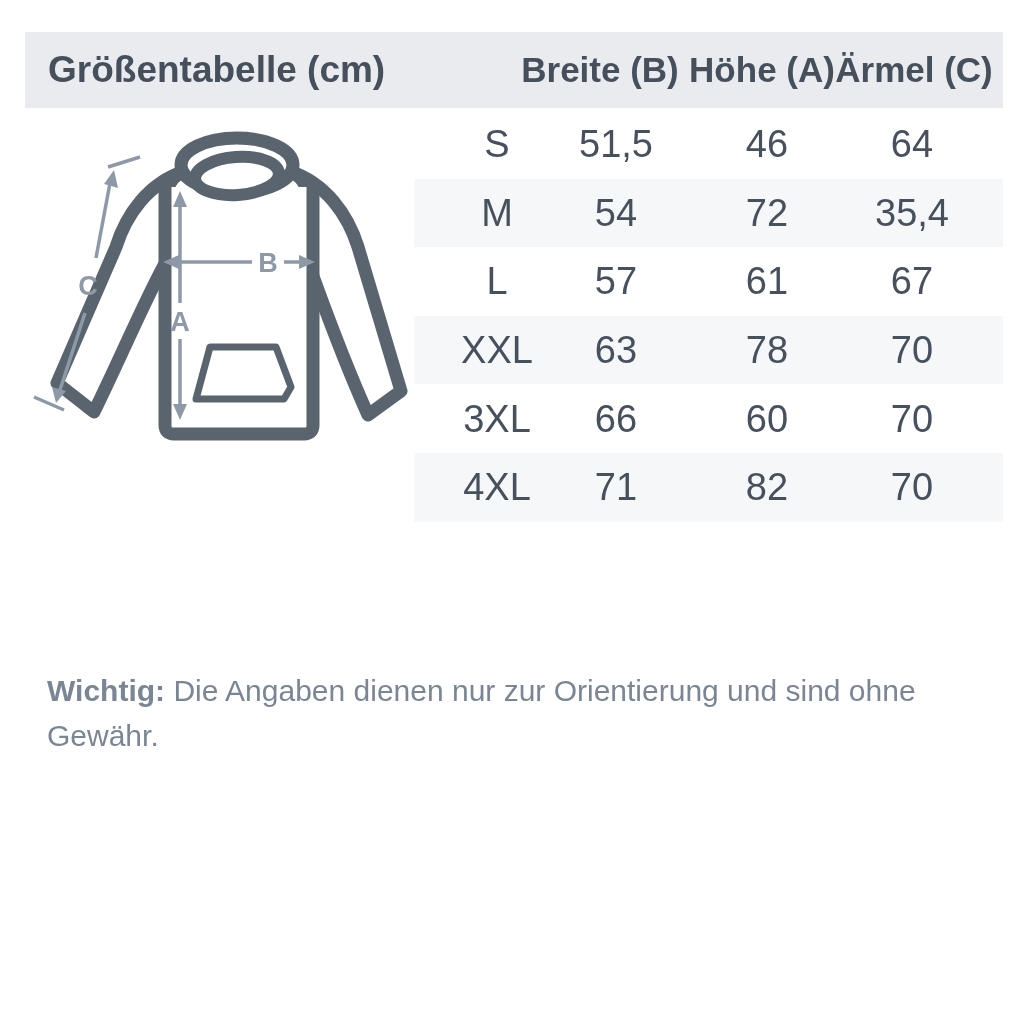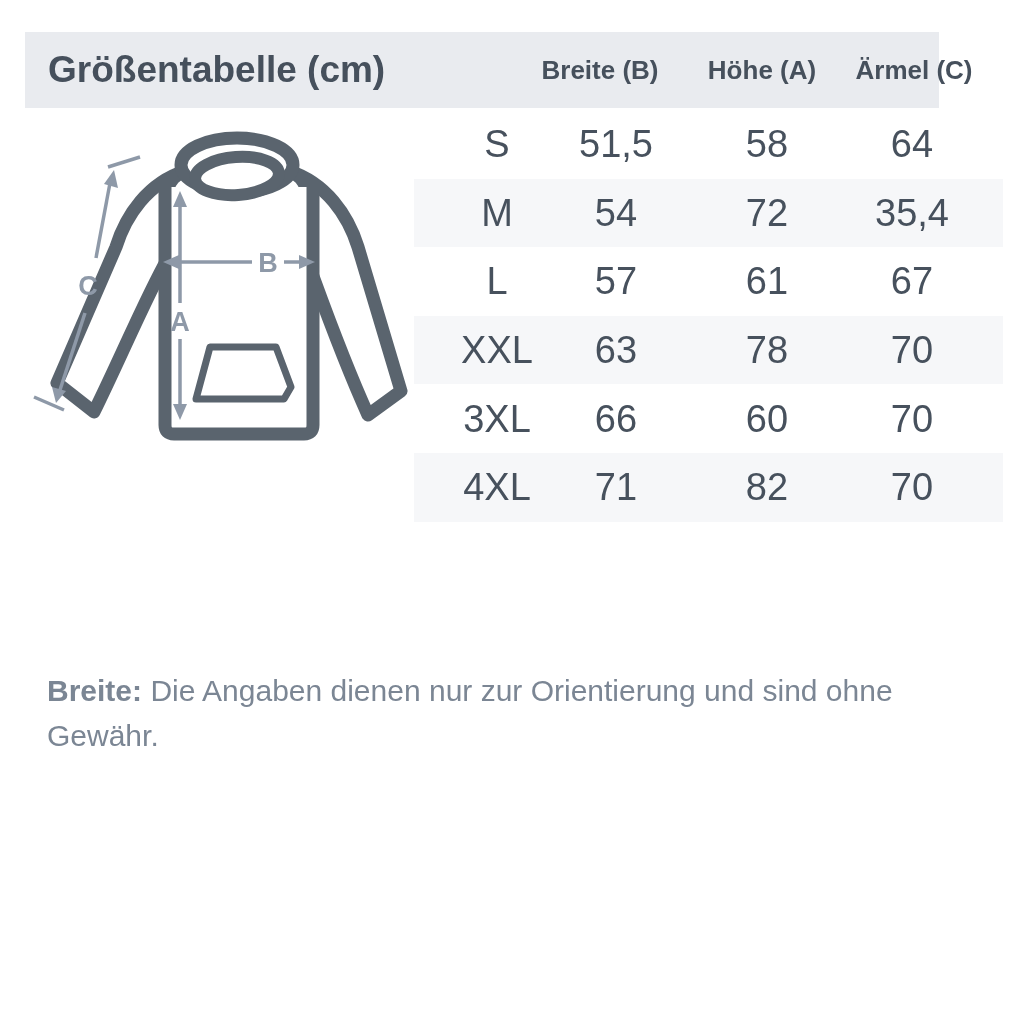--- a/index.html
+++ b/index.html
@@ -2,31 +2,30 @@
 <html><head>
 <meta charset="utf-8">
 <style>
   html,body{margin:0;padding:0;background:#ffffff;}
   .canvas{
     position:relative;width:1024px;height:1024px;background:#ffffff;
     font-family:"Liberation Sans", sans-serif;color:#47515d;overflow:hidden;
   }
   
   .header-bar{
-    position:absolute;left:25px;top:32px;width:886px;height:76px;
+    position:absolute;left:25px;top:32px;width:978px;height:76px;
     background:#e9ebef;
-    padding-left:28px;
   }
   .page-title{
     position:absolute;left:23px;top:50%;transform:translateY(-50%);
     font-size:37px;font-weight:bold;color:#46505c;white-space:nowrap;
   }
   .col-header{
     position:absolute;top:50%;transform:translate(-50%,-50%);
-    font-size:26px;font-weight:bold;color:#46505c;white-space:nowrap;
+    font-size:35px;font-weight:bold;color:#46505c;white-space:nowrap;
   }
   .col-header.c1{left:575px;}
   .col-header.c2{left:737px;}
   .col-header.c3{left:889px;}
   
   .size-table{
     position:absolute;left:414px;top:110px;width:589px;height:549px;
   }
   .t-row{
     position:relative;width:100%;height:68.6px;
@@ -67,21 +66,21 @@
     <div class="col-header c2">Höhe (A)</div>
     <div class="col-header c3">Ärmel (C)</div>
   </div>
 
   <div class="size-table">
 
 
       <div class="t-row">
         <span class="t-cell size">S</span>
         <span class="t-cell val-b">51,5</span>
-        <span class="t-cell val-a">58</span>
+        <span class="t-cell val-a">46</span>
         <span class="t-cell val-c">64</span>
       </div>
 
       <div class="t-row">
         <span class="t-cell size">M</span>
         <span class="t-cell val-b">54</span>
         <span class="t-cell val-a">72</span>
         <span class="t-cell val-c">35,4</span>
       </div>
 
@@ -152,16 +151,16 @@
         <line x1="78" y1="42" x2="110" y2="32"></line>
         <line x1="4" y1="272" x2="34" y2="285"></line>
       </g>
       <text class="dim-label" x="150" y="206" text-anchor="middle">A</text>
       <text class="dim-label" x="238" y="147" text-anchor="middle">B</text>
       <text class="dim-label" x="58" y="170" text-anchor="middle">C</text>
     </svg>
   </div>
 
   <div class="footnote">
-    <div><span class="lead">Breite:</span> <span>Die Angaben dienen nur zur Orientierung und sind ohne Gewähr.</span></div>
+    <div><span class="lead">Wichtig:</span> <span>Die Angaben dienen nur zur Orientierung und sind ohne Gewähr.</span></div>
   </div>
 
 </div>
 
 </body></html>

